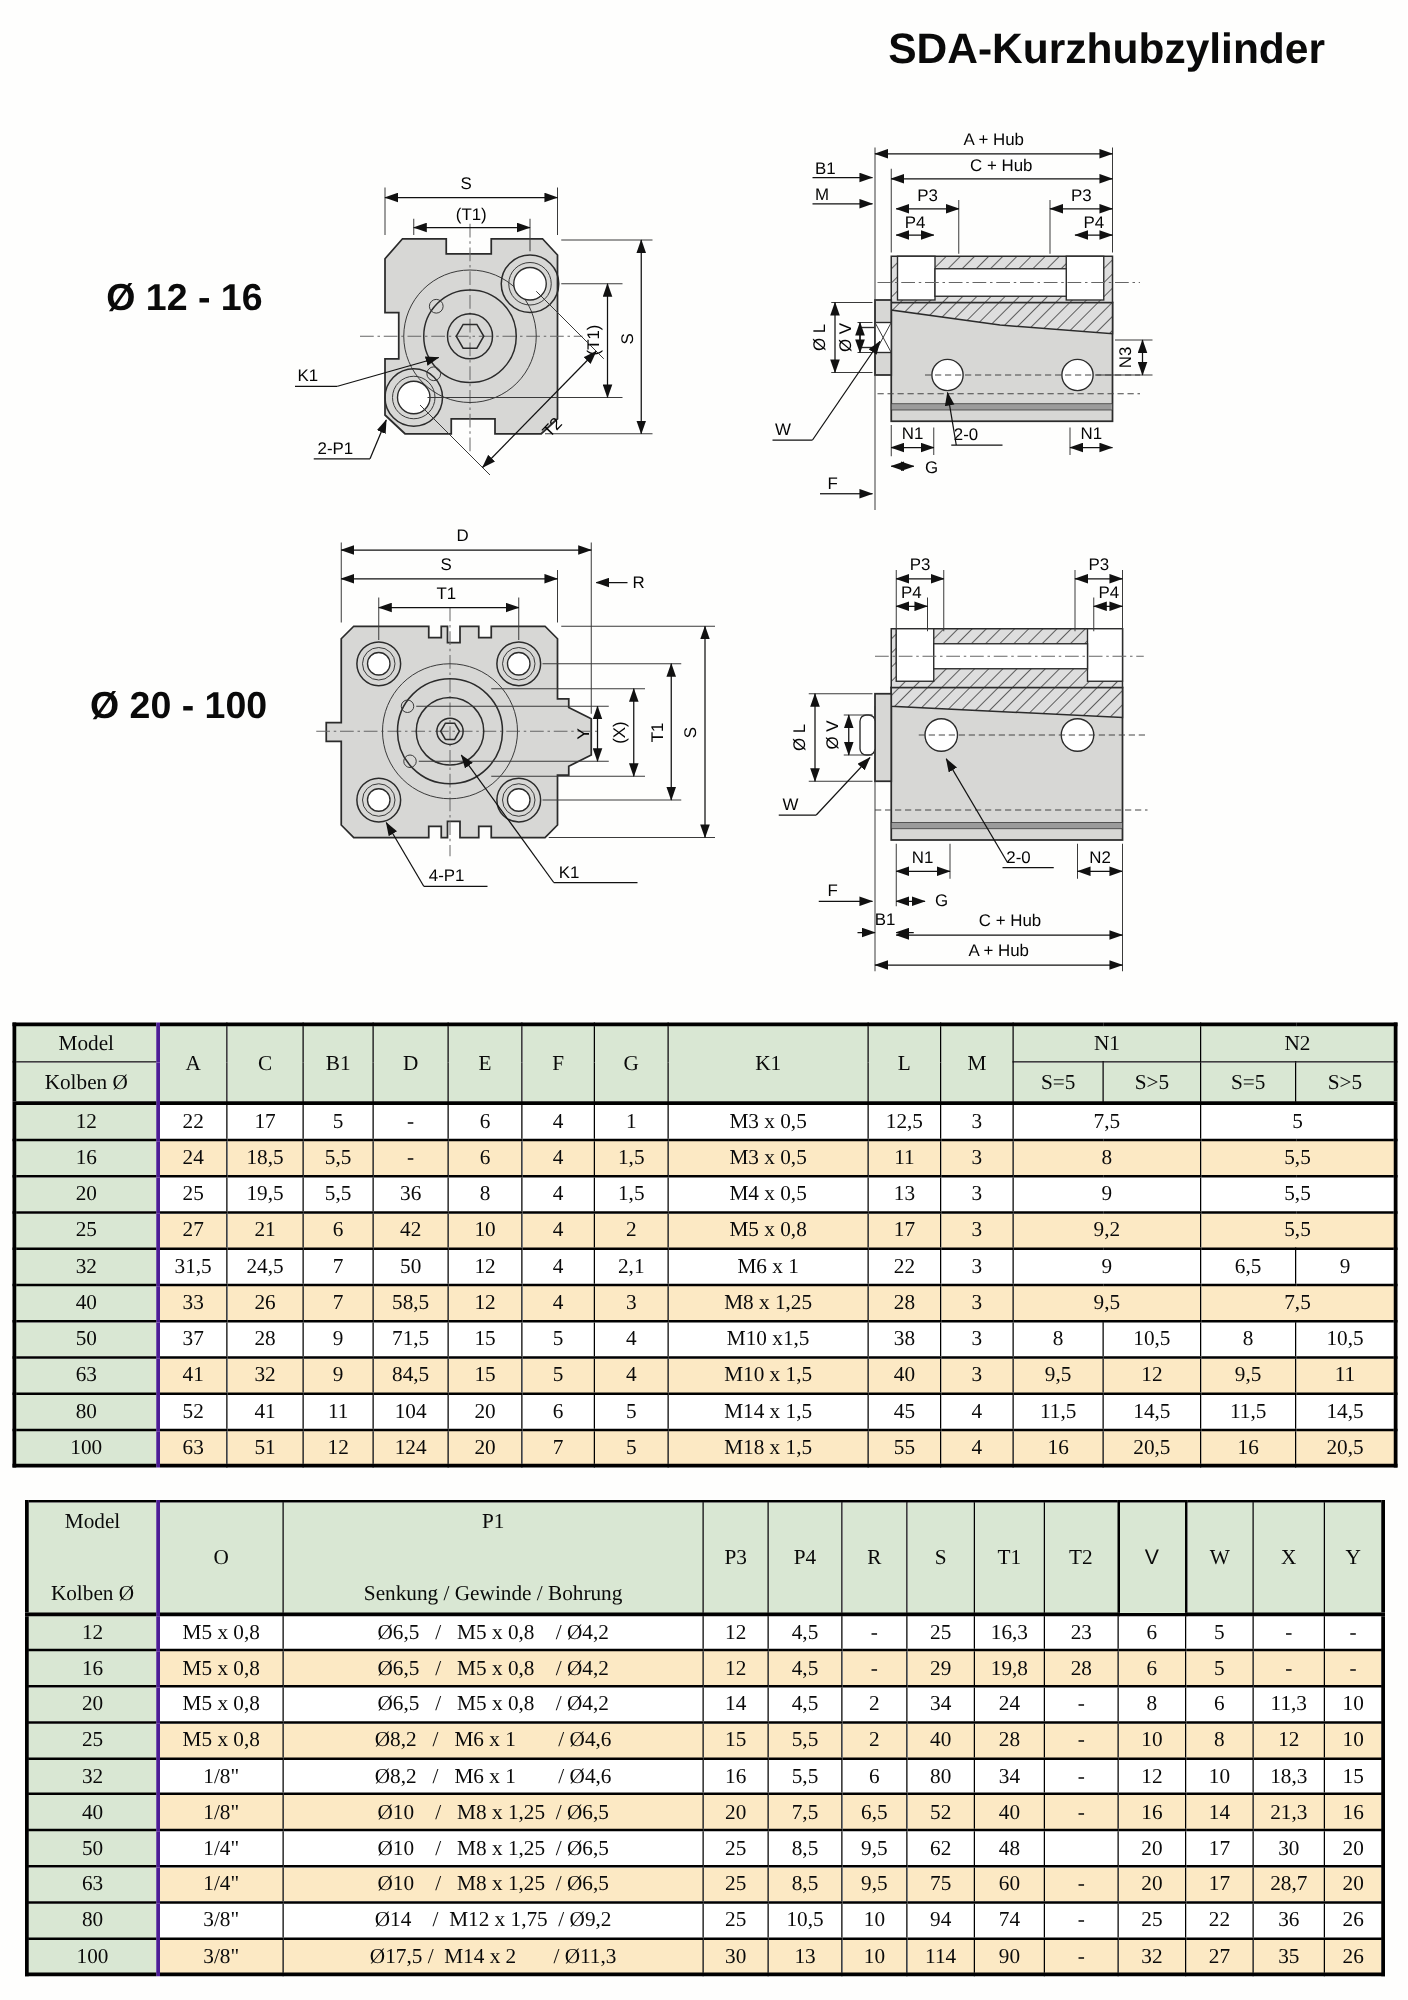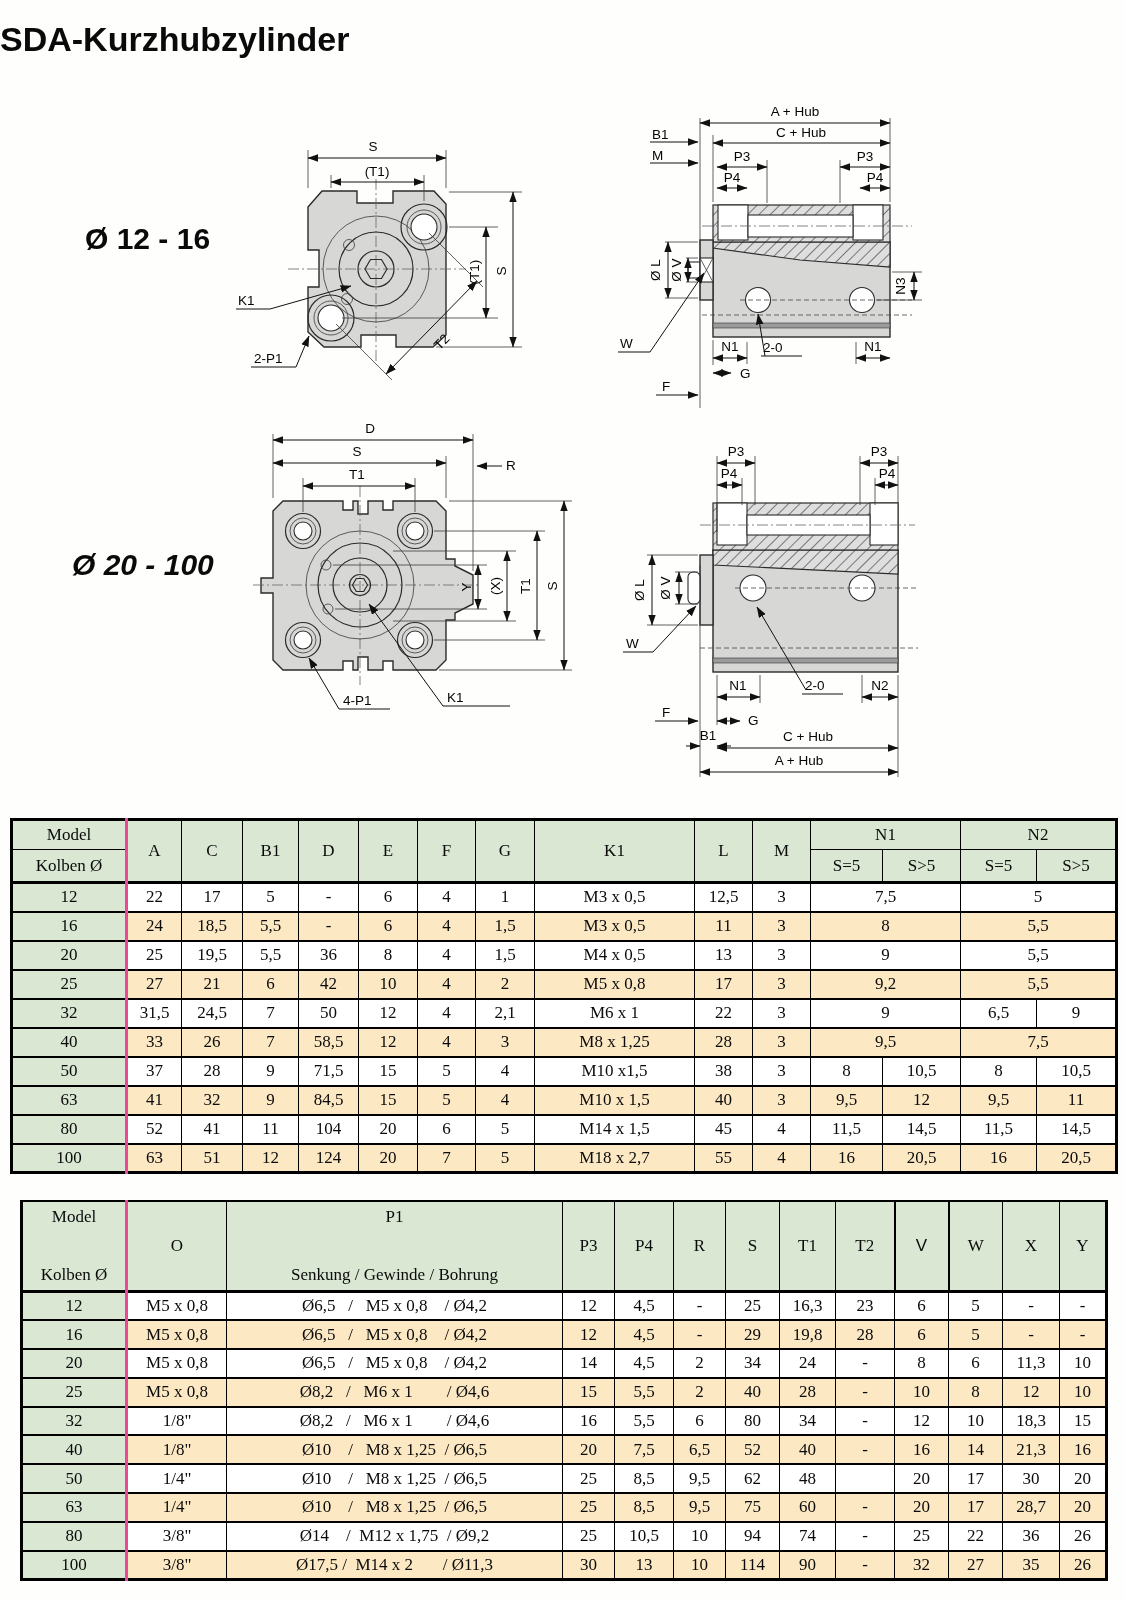--- a/index.html
+++ b/index.html
@@ -1,20 +1,20 @@
 <!DOCTYPE html>
 <html><head>
 <meta charset="utf-8">
 <style>
   html,body{margin:0;padding:0;background:#fff;}
   .page{position:relative;width:1126px;height:1600px;background:#fefefd;font-family:"Liberation Serif",serif;color:#0a0a0a;overflow:hidden;}
-  .title{position:absolute;top:20px;left:0;width:1060px;text-align:left;font-family:"Liberation Sans",sans-serif;font-weight:bold;font-size:34px;letter-spacing:0px;}
+  .title{position:absolute;top:20px;left:0;width:1060px;text-align:right;font-family:"Liberation Sans",sans-serif;font-weight:bold;font-size:34px;letter-spacing:0px;}
   .dwg-label{position:absolute;font-family:"Liberation Sans",sans-serif;font-weight:bold;font-size:30px;text-align:right;}
   #lbl1{left:85px;top:222px;}
-  #lbl2{left:72px;top:548px;font-style:italic;}
+  #lbl2{left:72px;top:548px;}
   svg.dwg{position:absolute;}
   #front1{left:230px;top:95px;}
   #side1{left:600px;top:90px;}
   #front2{left:225px;top:418px;}
   #side2{left:600px;top:420px;}
 
   
   .body{fill:#d7d7d5;stroke:#2b2b2b;stroke-width:1.4;}
   .ln{stroke:#2b2b2b;stroke-width:1.2;fill:none;}
   .thin{stroke:#3a3a3a;stroke-width:0.8;fill:none;}
@@ -27,21 +27,21 @@
 
   
   table{border-collapse:collapse;table-layout:fixed;position:absolute;background:#fff;font-size:17px;}
   #t1{left:10px;top:818px;width:1105px;border:3px solid #000;}
   #t2{left:20px;top:1200px;width:1085px;border:3px solid #000;border-top:2px solid #000;}
   th,td{border:1px solid #000;text-align:center;padding:0 2px;font-weight:normal;overflow:hidden;}
   tbody td{border-top:2px solid #000;border-bottom:2px solid #000;}
   .g{background:#d9e7d3;}
   tr.alt td:not(.g){background:#fce9c4;}
   thead{border-bottom:3px solid #000;}
-  .mR{border-right:3px solid #ec4899;}
+  .mR{border-right:3px solid #4c1d95;}
   #t1 thead tr.h1{height:30px;}
   #t1 thead tr.h2{height:33px;}
   #t1 tbody tr{height:29px;}
   #t2 thead tr{height:90px;}
   #t2 tbody tr{height:28.8px;}
   .stack{display:flex;flex-direction:column;justify-content:space-between;height:78px;padding:5px 0;}
   .p1c{white-space:pre;}
   .vq{position:relative;border:2px solid #000;font-family:"Liberation Sans",sans-serif;}
   .vq::before{content:"";position:absolute;left:-2px;right:-2px;top:-9px;height:9px;border:2px solid #000;border-bottom:none;}
 </style>
@@ -520,21 +520,21 @@
         </tr>
         <tr class="alt">
           <td class="g mR">100</td>
           <td>63</td>
           <td>51</td>
           <td>12</td>
           <td>124</td>
           <td>20</td>
           <td>7</td>
           <td>5</td>
-          <td>M18 x 2,7</td>
+          <td>M18 x 1,5</td>
           <td>55</td>
           <td>4</td>
           <td>16</td>
           <td>20,5</td>
           <td>16</td>
           <td>20,5</td>
         </tr>
       </tbody>
   </table>
 

